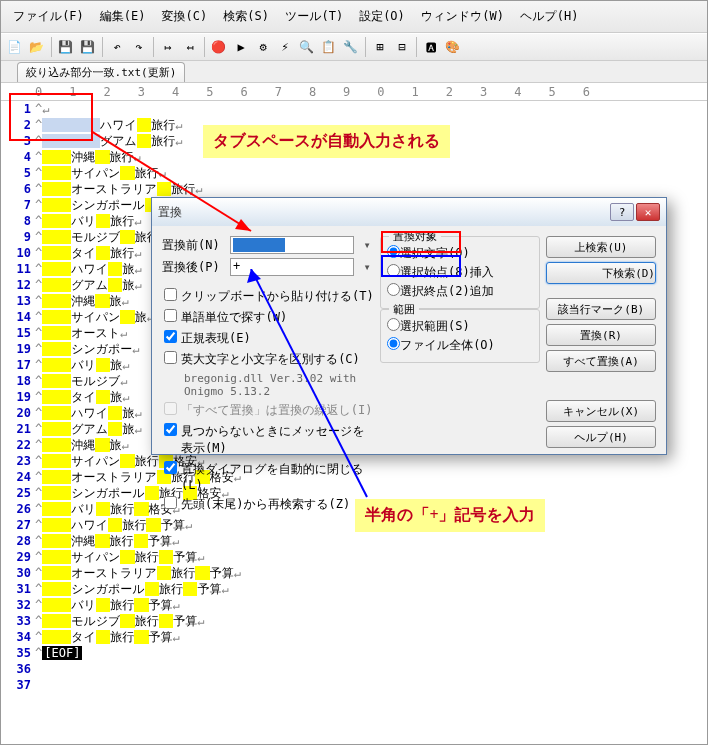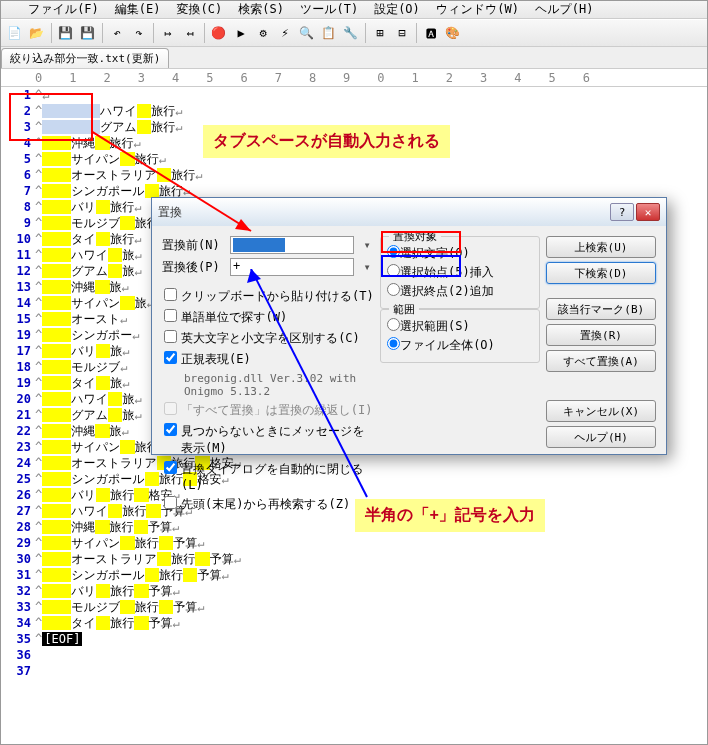--- a/index.html
+++ b/index.html
@@ -1,36 +1,36 @@
 <!DOCTYPE html>
 <html><head>
 <meta charset="utf-8">
 <style>
 * { margin: 0; padding: 0; box-sizing: border-box; font-family: "MS Gothic", "Yu Gothic", monospace; font-size: 12px; }
 body { background: #fff; width: 708px; height: 745px; position: relative; overflow: hidden; border: 1px solid #999; }
-.menubar { background: linear-gradient(#f5f5f5, #e8e8e8); height: 18px; display: flex; align-items: center; padding: 0 19px; border-bottom: 1px solid #ccc; }
+.menubar { background: linear-gradient(#f5f5f5, #e8e8e8); height: 32px; display: flex; align-items: center; padding: 0 4px; border-bottom: 1px solid #ccc; }
 .menubar span { padding: 2px 8px; cursor: default; }
 .toolbar { height: 28px; background: linear-gradient(#f8f8f8, #e8e8e8); border-top: 1px solid #fff; border-bottom: 1px solid #ccc; display: flex; align-items: center; padding: 0 4px; gap: 2px; }
 .toolbar .btn { width: 20px; height: 20px; display: inline-flex; align-items: center; justify-content: center; cursor: pointer; }
 .toolbar .sep { width: 1px; height: 20px; background: #bbb; margin: 0 2px; }
 .tabbar { height: 22px; background: #efefef; border-bottom: 1px solid #ccc; display: flex; align-items: flex-end; }
-.tab { background: linear-gradient(#fff, #f0f0f0); border: 1px solid #aaa; border-bottom: none; padding: 2px 8px; border-radius: 4px 4px 0 0; margin-left: 0; font-size: 11px; }
+.tab { background: linear-gradient(#fff, #f0f0f0); border: 1px solid #aaa; border-bottom: none; padding: 2px 8px; border-radius: 4px 4px 0 0; margin-left: 16px; font-size: 11px; }
 .ruler { height: 18px; background: #fff; border-bottom: 1px solid #ccc; position: relative; font-size: 10px; color: #888; display: flex; align-items: center; overflow: hidden; padding-left: 34px; }
 .ruler .mark { margin-right: 27px; }
 .editor { position: relative; background: #fff; height: 640px; overflow: hidden; }
 .gutter { position: absolute; left: 0; top: 0; width: 34px; text-align: right; color: #0000c0; font-weight: bold; padding-right: 4px; }
 .line { height: 16px; line-height: 16px; white-space: pre; }
 .content { margin-left: 34px; }
 .content .line { position: relative; }
 .sel { background: #c8d8f0; }
 .hl { background: #ffff00; }
 .tabc { color: #888; }
 .eol { color: #888; }
 .eof { color: #fff; background: #000; padding: 0 2px; }
-.annot { position: absolute; background: #ffff90; color: #c00020; font-weight: bold; font-size: 16px; padding: 6px 10px; z-index: 50; font-family: Liberation Sans, sans-serif; }
+.annot { position: absolute; background: #ffff90; color: #c00020; font-weight: bold; font-size: 16px; padding: 6px 10px; z-index: 50; font-family: Liberation Serif, serif; }
 .redbox { position: absolute; border: 2px solid #ff0000; z-index: 49; }
 .bluebox { position: absolute; border: 2px solid #0000ff; z-index: 60; }
 .arrow-red { position: absolute; z-index: 55; }
 .arrow-blue { position: absolute; z-index: 55; }
 .dlg { position: absolute; left: 150px; top: 196px; width: 516px; height: 258px; background: #f0f0f0; border: 1px solid #5a7ca8; box-shadow: 5px 5px 15px rgba(0,0,0,0.4); z-index: 40; }
 .dlg-title { height: 28px; background: linear-gradient(#fff, #d8e4f0); display: flex; align-items: center; padding: 0 6px; }
 .dlg-title .txt { flex: 1; color: #333; }
 .dlg-title .wbtn { width: 24px; height: 18px; margin-left: 2px; display: inline-flex; align-items: center; justify-content: center; border: 1px solid #88a; border-radius: 2px; font-size: 11px; background: linear-gradient(#f0f4fa,#d0dae8); }
 .dlg-title .wbtn.close { background: linear-gradient(#ee8888,#cc3333); color:#fff; border-color:#a03030; }
 .dlg-body { padding: 10px; display: grid; grid-template-columns: 1fr 160px 110px; gap: 6px; height: calc(100% - 28px); }
@@ -42,21 +42,21 @@
 .fld-dropdown { width: 14px; text-align: center; color: #555; }
 .chk { display: flex; align-items: flex-start; gap: 4px; margin-left: 2px; }
 .chk input { width: 13px; height: 13px; }
 .chk.dis { color: #888; }
 .version { color: #666; font-size: 11px; margin-left: 22px; }
 .grp { border: 1px solid #ccc; border-radius: 3px; padding: 6px; position: relative; }
 .grp-title { position: absolute; top: -8px; left: 8px; background: #f0f0f0; padding: 0 4px; font-size: 11px; }
 .rdo { display: flex; align-items: flex-start; margin: 2px 0; }
 .dlg-btns { display: flex; flex-direction: column; gap: 4px; }
 .dlg-btns button { height: 22px; border: 1px solid #888; background: linear-gradient(#fafafa,#e0e0e0); border-radius: 3px; font-size: 11px; }
-.dlg-btns button.cur { border-color: #2a78d0; box-shadow: 0 0 2px #4a98f0; }
+.dlg-btns button.cur { border-color: #2a78d0; box-shadow: 0 0 2px #4a98f0; text-align: right; }
 </style>
 </head>
 <body>
 
 <div class="menubar">
   <span>ファイル(F)</span>
   <span>編集(E)</span>
   <span>変換(C)</span>
   <span>検索(S)</span>
   <span>ツール(T)</span>
@@ -232,26 +232,26 @@
       <div style="height:4px"></div>
       <div class="chk">
           <input type="checkbox" style="">
           <span>クリップボードから貼り付ける(T)</span>
         </div>
       <div class="chk">
           <input type="checkbox" style="">
           <span>単語単位で探す(W)</span>
         </div>
       <div class="chk">
+          <input type="checkbox" checked="" style="">
+          <span>正規表現(E)</span>
+        </div>
+      <div class="chk">
           <input type="checkbox" style="">
           <span>英大文字と小文字を区別する(C)</span>
-        </div>
-      <div class="chk">
-          <input type="checkbox" checked="" style="">
-          <span>正規表現(E)</span>
         </div>
       <div class="version">bregonig.dll Ver.3.02 with Onigmo 5.13.2</div>
       <div class="chk dis">
           <input type="checkbox" disabled="" style="">
           <span>「すべて置換」は置換の繰返し(I)</span>
         </div>
       <div class="chk">
           <input type="checkbox" checked="" style="">
           <span>見つからないときにメッセージを表示(M)</span>
         </div>
@@ -266,21 +266,21 @@
     </div>
     <div class="dlg-mid">
       <div class="grp">
         <div class="grp-title">置換対象</div>
         <div class="rdo">
             <input type="radio" name="t" checked="" style="">
             <span>選択文字(0)</span>
           </div>
         <div class="rdo">
             <input type="radio" name="t" style="">
-            <span>選択始点(5)挿入</span>
+            <span>選択始点(8)挿入</span>
           </div>
         <div class="rdo">
             <input type="radio" name="t" style="">
             <span>選択終点(2)追加</span>
           </div>
       </div>
       <div class="grp">
         <div class="grp-title">範囲</div>
         <div class="rdo">
             <input type="radio" name="r" style="">

